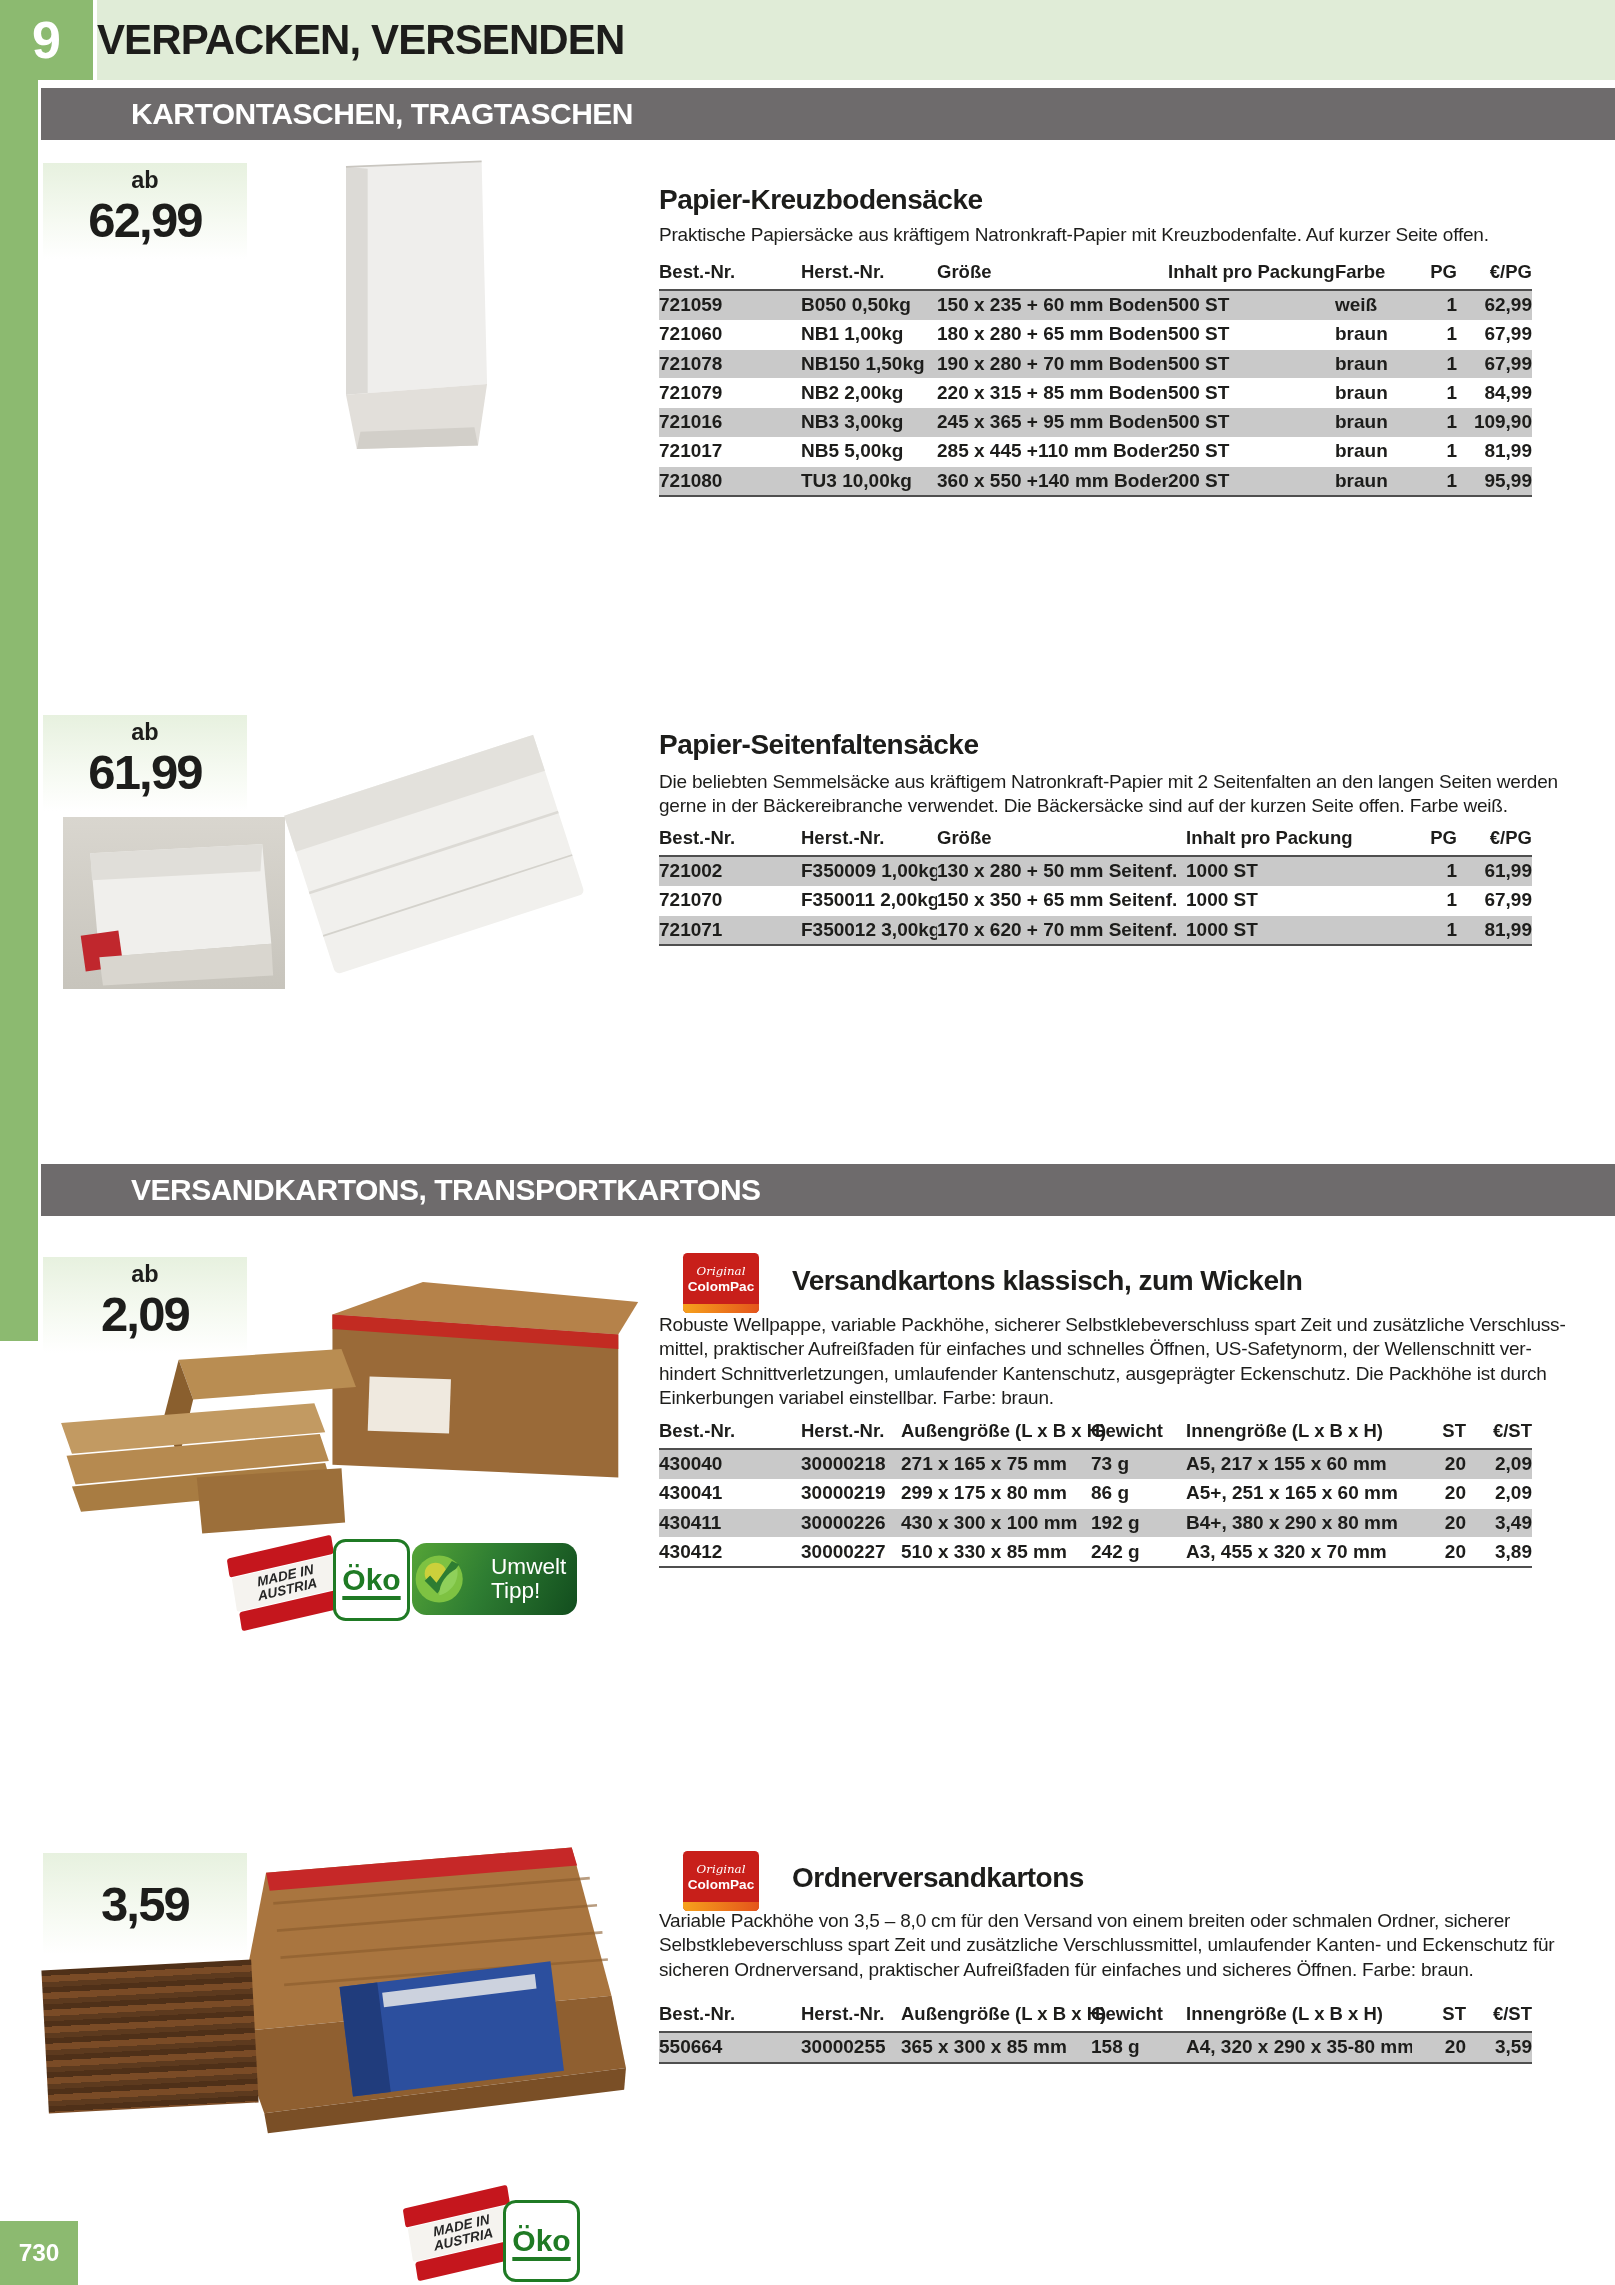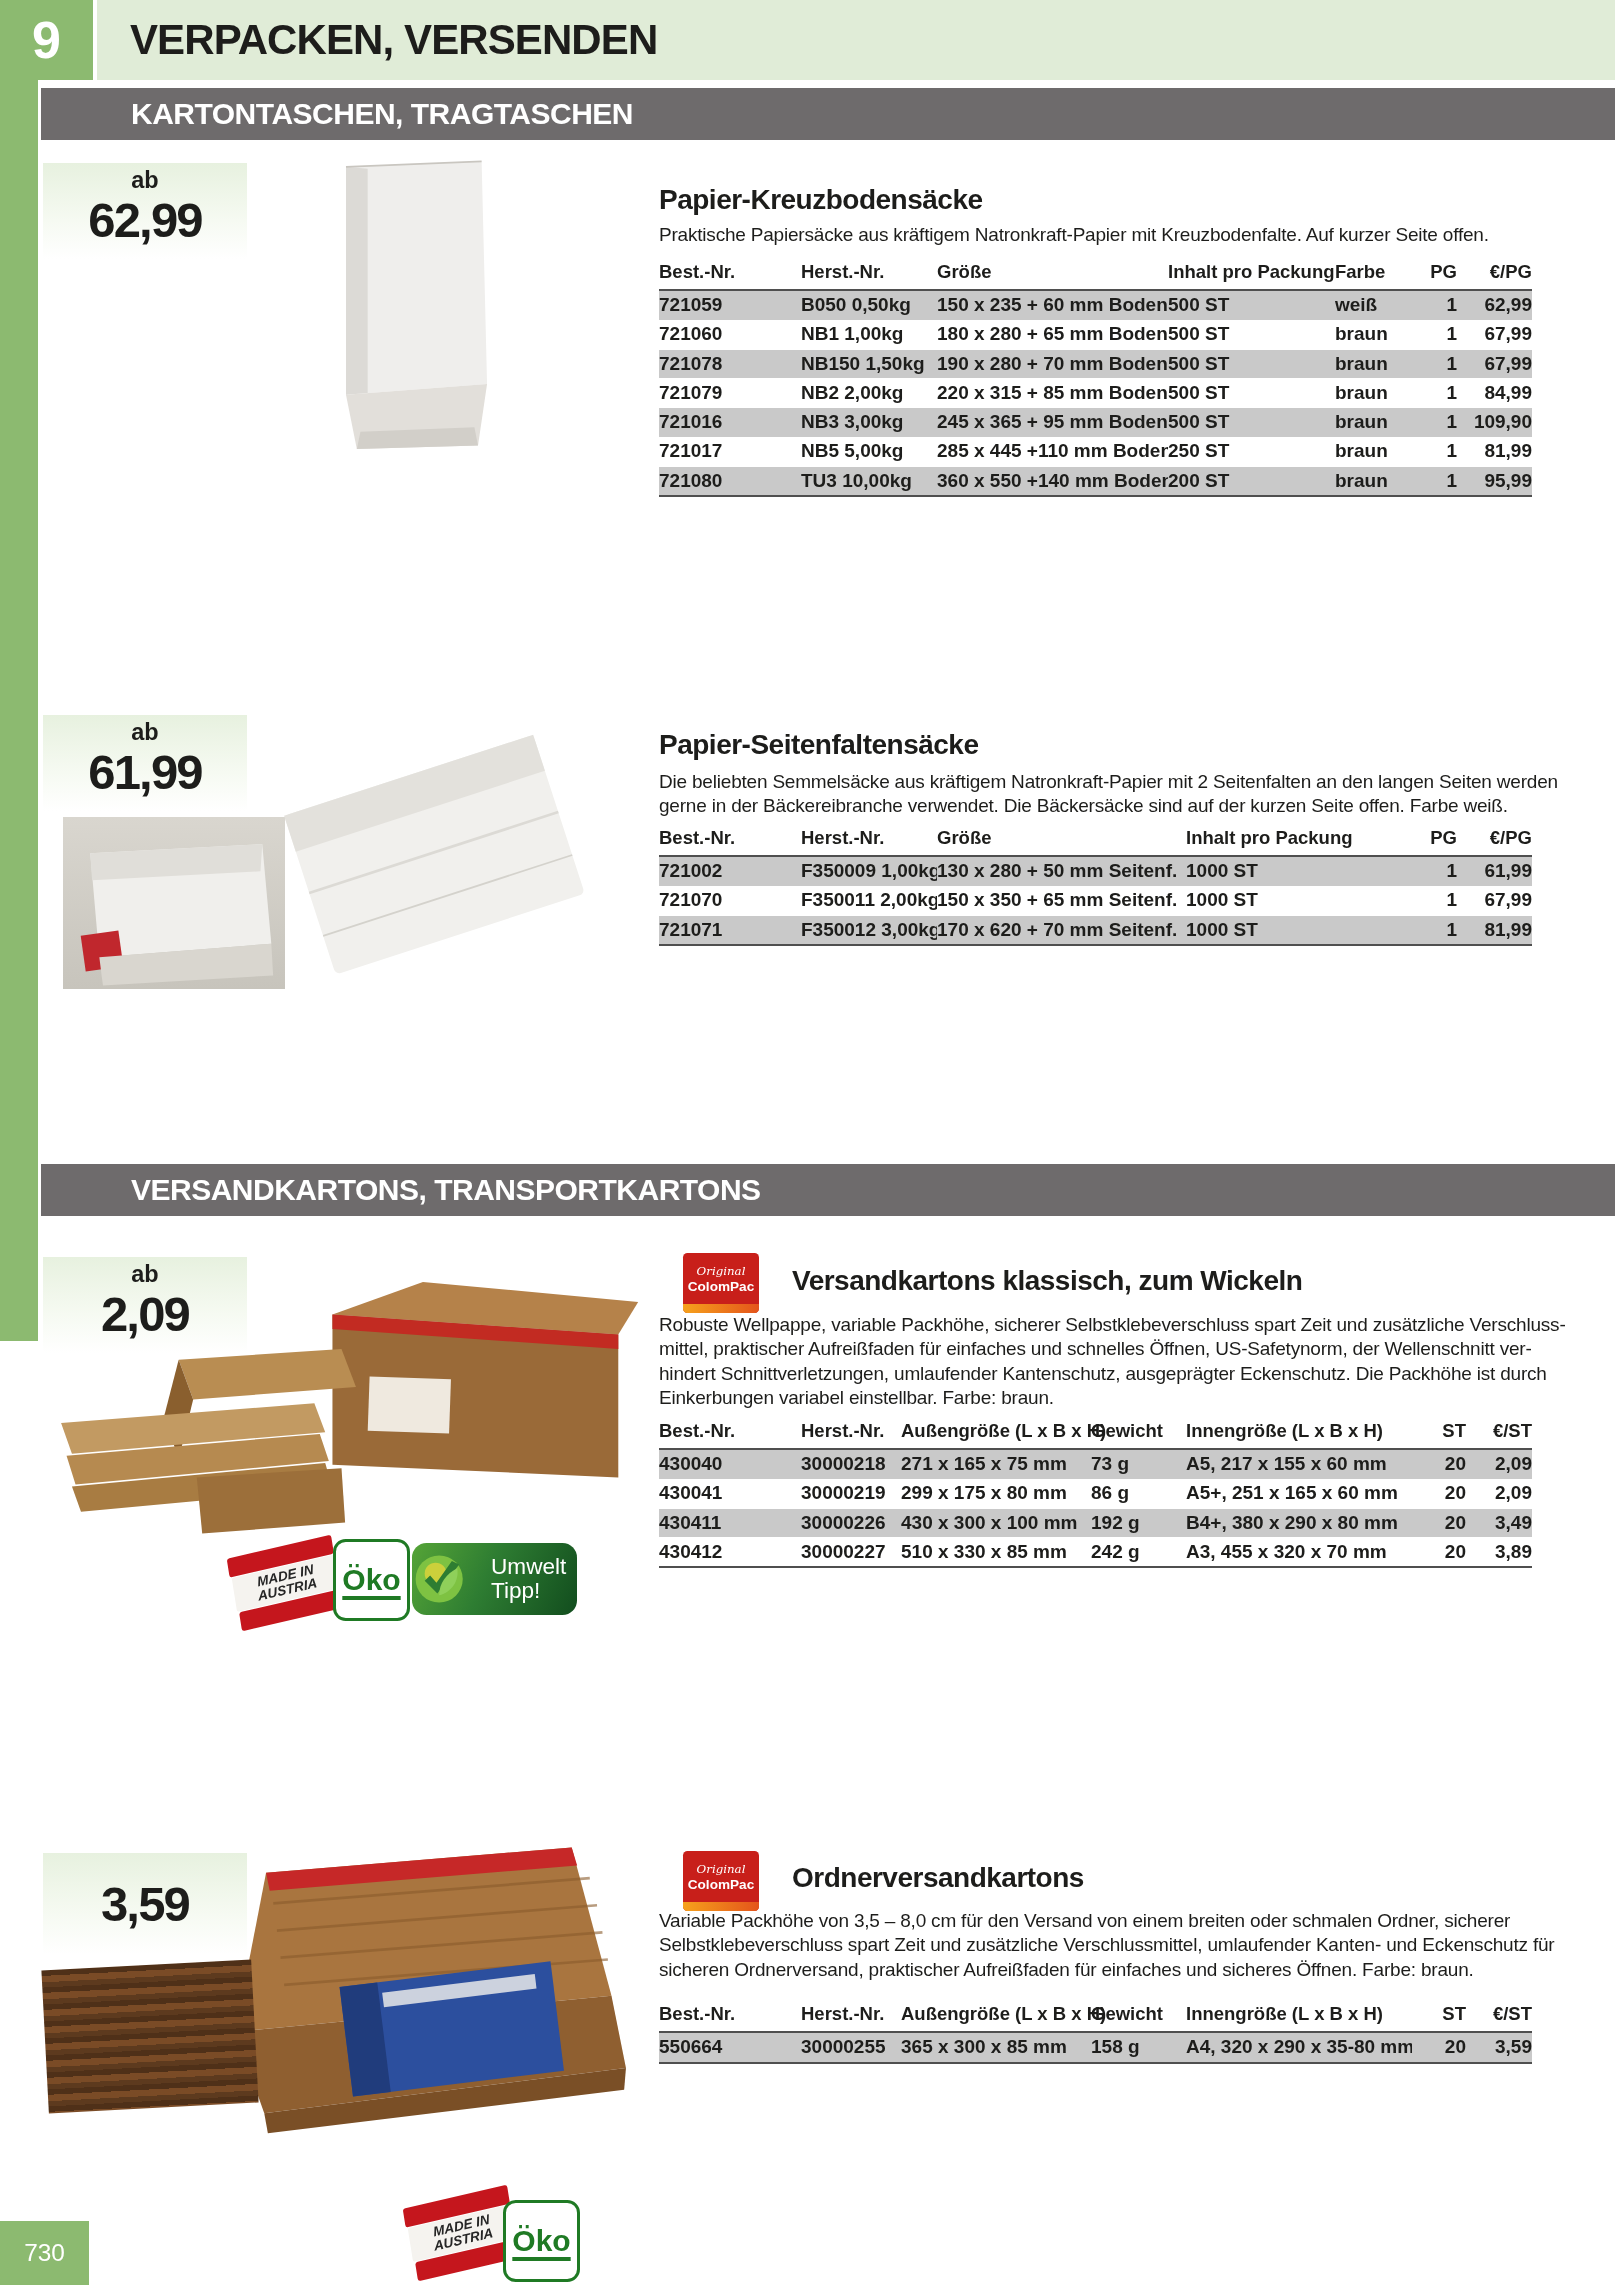--- a/index.html
+++ b/index.html
@@ -3,21 +3,21 @@
 <meta charset="utf-8">
 <style>
   html,body{margin:0;padding:0;background:#fff;}
   .page{position:relative;width:1616px;height:2285px;background:#fff;overflow:hidden;
         font-family:"Liberation Sans",sans-serif;color:#1d1d1b;}
   
   .chapter-num{position:absolute;left:0;top:0;width:93px;height:80px;background:#8cba70;
         color:#fff;font-size:52px;font-weight:800;display:flex;align-items:center;justify-content:center;}
   .header-band{position:absolute;left:97px;top:0;width:1519px;height:80px;background:#e0ecd7;
         display:flex;align-items:center;}
-  .chapter-title{margin-left:33px;font-size:42px;font-weight:800;letter-spacing:-0.9px;}
+  .chapter-title{font-size:42px;font-weight:800;letter-spacing:-0.9px;}
   .green-stripe{position:absolute;left:0;top:80px;width:38px;height:1261px;background:#8cba70;}
   .section-bar{position:absolute;left:41px;width:1575px;height:52px;background:#6e6b6c;color:#fff;
         display:flex;align-items:center;}
   .section-bar span{margin-left:90px;font-size:30px;font-weight:800;letter-spacing:-0.5px;}
   .bar1{top:88px}.bar2{top:1164px}
   
   .price-box{position:absolute;left:43px;width:204px;text-align:center;
         background:linear-gradient(180deg,#e7f1df 0%,#f6faf2 60%,#ffffff 100%);}
   .pb1{top:163px;height:92px;padding-top:3.6px}.pb2{top:715px;height:92px;padding-top:3.6px}
   .pb3{top:1257px;height:92px;padding-top:3.6px}
@@ -60,22 +60,22 @@
         text-decoration:underline;text-decoration-thickness:3.6px;text-underline-offset:6.3px;}
   .ok1{left:333px;top:1539px}.ok2{left:503px;top:2200px}
   .umwelt{position:absolute;left:412px;top:1543px;width:165px;height:72px;border-radius:14.5px;
         background:linear-gradient(115deg,#55a437 0%,#2e7d32 45%,#124d1e 100%);display:flex;align-items:center;color:#fff;}
   .umwelt .txt{font-weight:400;font-size:22.6px;line-height:24.4px;margin-left:21px;}
   
   .photo{position:absolute;}
   .photo2a{left:63px;top:817px;width:222px;height:172px;background:linear-gradient(180deg,#d9d6cf,#c7c4bc);}
   .wedge{position:absolute;left:45px;top:1965px;width:210px;height:143px;transform:rotate(-3deg);
         background:repeating-linear-gradient(180deg,#4f3018 0 5.4px,#7a4b26 5.4px 11.8px,#5d3a1e 11.8px 17px);}
-  .pagenum{position:absolute;left:0;top:2221px;width:89px;height:64px;background:#8cba70;color:#fff;
-        display:flex;align-items:center;justify-content:center;font-size:24.4px;font-weight:400;}
+  .pagenum{position:absolute;left:0;top:2221px;width:78px;height:64px;background:#8cba70;color:#fff;
+        display:flex;align-items:center;justify-content:center;font-size:24.4px;font-weight:700;}
 </style>
 </head>
 <body>
 
 <div class="page">
 
   <div class="chapter-num">9</div>
   <div class="header-band">
     <div class="chapter-title">VERPACKEN, VERSENDEN</div>
   </div>

